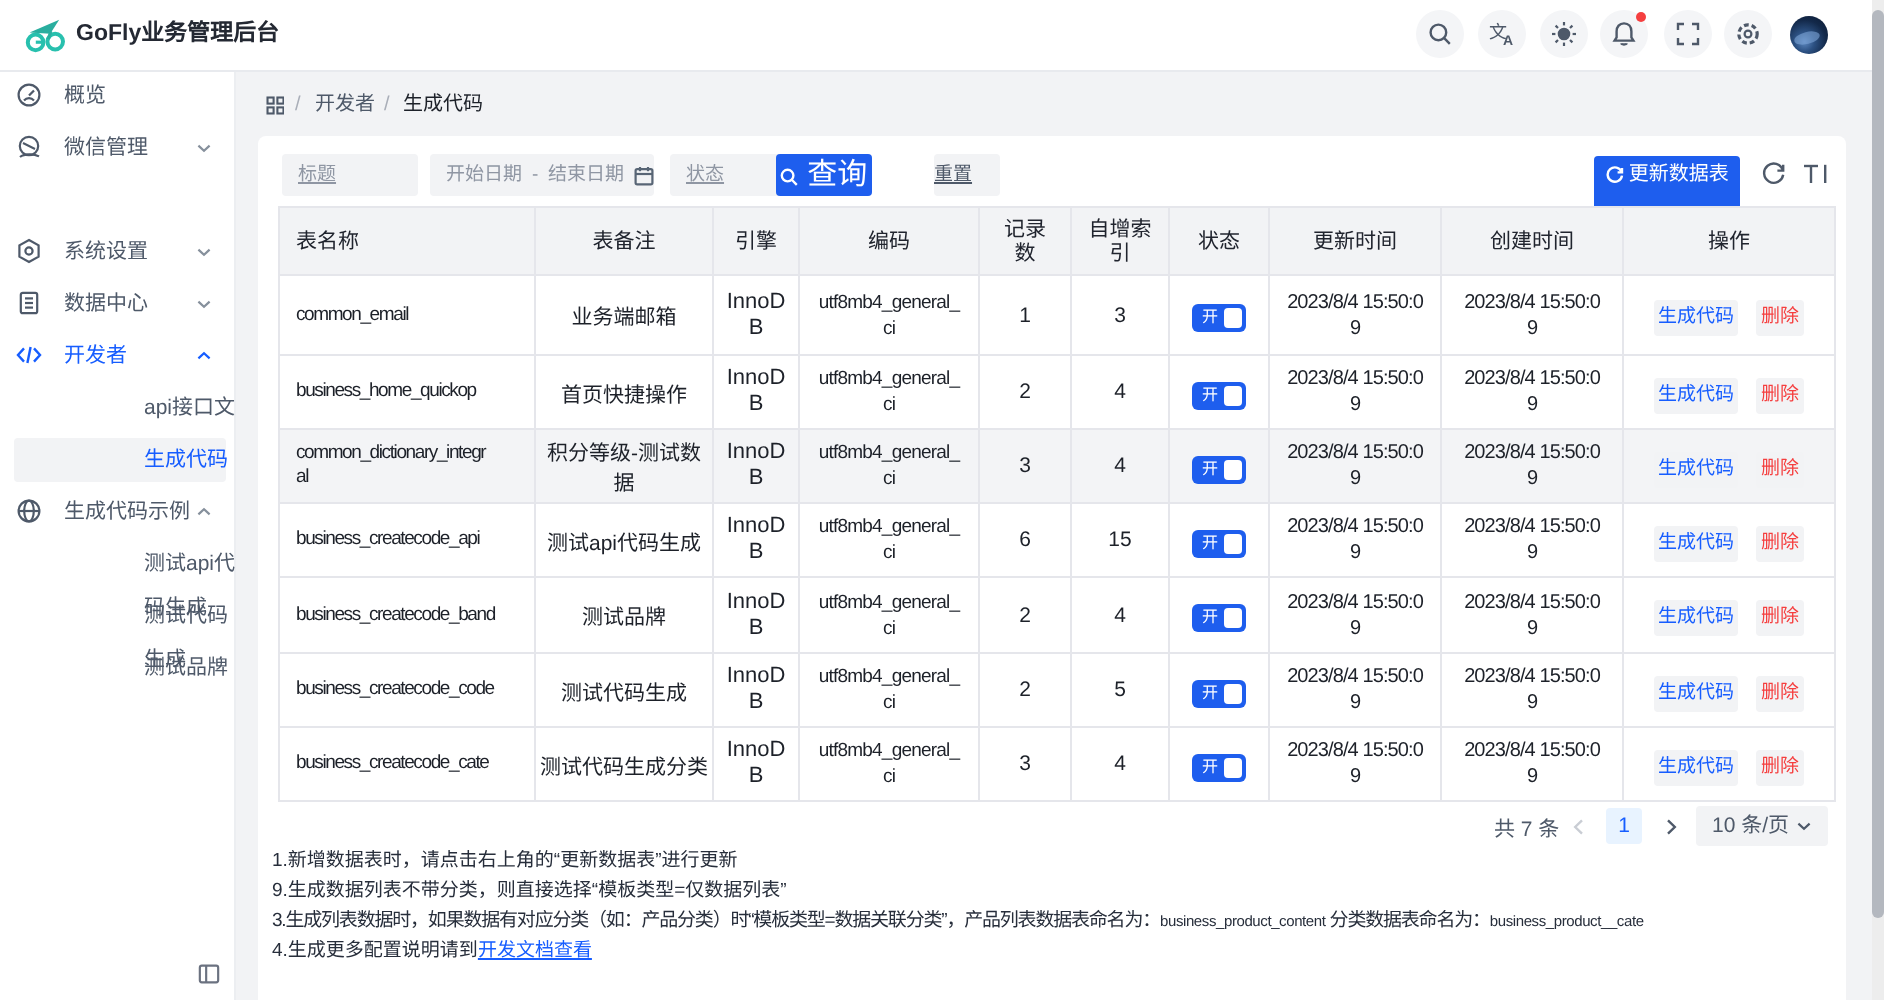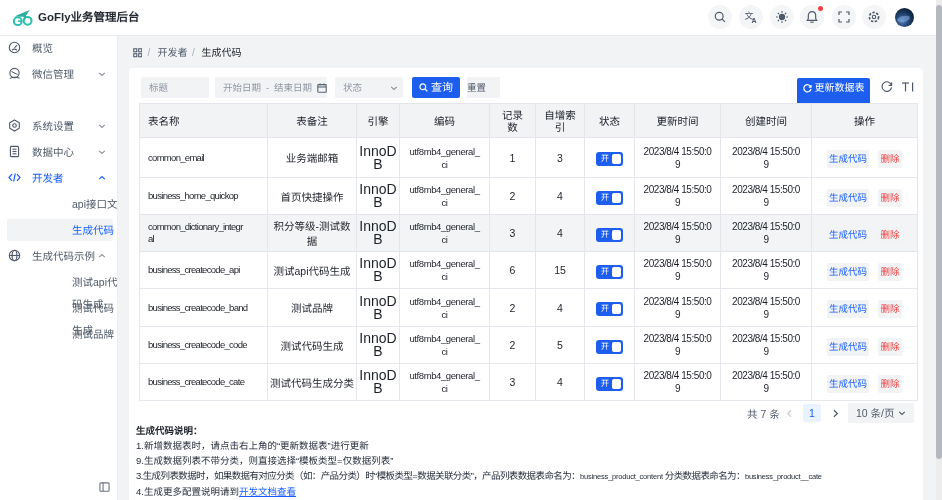--- a/index.html
+++ b/index.html
@@ -27,29 +27,29 @@
   
   #mainbg { position:absolute; left:118px; top:36px; width:818px; height:464px; background:#f2f3f5; }
   #card { position:absolute; left:129px; top:68px; width:794px; height:432px; background:#fff; border-radius:4px 4px 0 0; }
   #scroll { position:absolute; left:936px; top:0; width:6px; height:500px; background:#ededed; z-index:9; }
   #thumb { position:absolute; left:0; top:5px; width:6px; height:454px; background:#b4b8bf; border-radius:3px; }
   
   .bc { position:absolute; top:46px; height:13px; line-height:13px; font-size:10px; color:#4e5969; }
   .bc.sep { color:#a9aeb8; }
   .bc.cur { color:#1d2129; font-weight:500; }
   
-  .ctl { position:absolute; top:77px; height:21px; line-height:21px; background:#f2f3f5; border-radius:2px; font-size:9.5px; color:#8f96a3; }
+  .ctl { position:absolute; top:77px; height:21px; line-height:21px; background:#f2f3f5; border-radius:2px; font-size:9.5px; color:#8f96a3;text-decoration:underline; }
   .btn-pri { position:absolute; background:#1e5eee; border-radius:2px; color:#fff; font-size:10.5px; text-align:center; }
   
   table { position:absolute; left:139px; top:103px; border-collapse:collapse; table-layout:fixed; width:778px; font-size:10.5px; color:#1d2129;border-radius:11px; }
   th,td { border:1px solid #e5e6eb; text-align:center; padding:0; font-weight:400; overflow:hidden; }
   th { background:#f2f3f5; height:34px; color:#20242e; font-weight:500; font-size:10.5px; line-height:12px; }
   th.n, td.n { text-align:left; padding-left:8px; }
   td.name { font-size:9.5px; letter-spacing:-0.7px; line-height:12px; }
-  td.eng { font-size:14px; line-height:13px; }
+  td.eng { font-size:11px; line-height:13px; }
   td.code { font-size:9.5px; letter-spacing:-0.4px; line-height:13px; }
   td.time { font-size:10px; letter-spacing:-0.45px; line-height:13px; }
   tr.hov td { background:#f3f4f6; }
   .switch { display:inline-block; position:relative; top:1.5px; width:27px; height:14px; background:#1e5eee; border-radius:3px; vertical-align:middle; }
   .switch b { position:absolute; left:5px; top:1px; font-size:8px; line-height:12px; color:#fff; font-weight:400; }
   .switch i { position:absolute; right:2px; top:2px; width:9px; height:10px; background:#fff; border-radius:2px; }
   .opbtn { display:inline-block; position:relative; top:1.5px; height:18px; line-height:18px; background:#f2f3f5; border-radius:2px; font-size:9.5px; }
   .opbtn.g { width:42px; color:#165dff; }
   .opbtn.d { width:24px; color:#f53f3f; margin-left:9px; }
   
@@ -236,21 +236,21 @@
       <path d="M0.8 4 H9.2"></path>
       <path d="M3 0.5 V2.6"></path>
       <path d="M7 0.5 V2.6"></path>
     </svg>
 </div>
 <div class="ctl" style="left:335px;width:68px;padding-left:8px">状态
   <svg class="abs" style="left:55px;top:7px" width="8" height="8" viewBox="0 0 8 8" fill="none" stroke="#86909c" stroke-width="1.1">
       <path d="M1.2 2.8 L4 5.4 L6.8 2.8"></path>
     </svg>
 </div>
-<div class="btn-pri" style="left:412px;top:77px;width:48px;height:21px;line-height:21px;font-size:11px">
+<div class="btn-pri" style="left:388px;top:77px;width:48px;height:21px;line-height:21px;font-size:15px">
   <svg style="vertical-align:-1px" width="9" height="9" viewBox="0 0 9 9" fill="none" stroke="#fff" stroke-width="1.2">
       <circle cx="3.8" cy="3.8" r="2.9"></circle>
       <path d="M6 6 L8.4 8.4"></path>
     </svg>
   查询
 </div>
 <div class="ctl" style="left:467px;width:33px;text-align:left;color:#4e5969">重置</div>
 <div class="btn-pri" style="left:797px;top:78px;width:73px;height:34px;line-height:20px;font-size:10px">
   <svg style="vertical-align:-1.5px" width="9" height="9" viewBox="0 0 9 9" fill="none" stroke="#fff" stroke-width="1.2">
       <path d="M7.8 3 A3.6 3.6 0 1 0 8 4.8"></path>
@@ -389,18 +389,17 @@
 <svg class="abs" style="left:832px;top:409px" width="7" height="9" viewBox="0 0 7 9" fill="none" stroke="#4e5969" stroke-width="1.2">
     <path d="M2 1.2 L5.4 4.5 L2 7.8"></path>
   </svg>
 <div class="pag" style="left:848px;top:403px;width:66px;height:20px;line-height:20px;background:#f2f3f5;border-radius:2px;padding-left:8px">10 条/页
   <svg class="abs" style="left:50px;top:6px" width="8" height="8" viewBox="0 0 8 8" fill="none" stroke="#4e5969" stroke-width="1.1">
       <path d="M1.2 2.8 L4 5.4 L6.8 2.8"></path>
     </svg>
 </div>
 
 <div id="notes">
-  <div class="h">生成代码说明：</div>
   <div>1.新增数据表时，请点击右上角的“更新数据表”进行更新</div>
   <div>9.生成数据列表不带分类，则直接选择“模板类型=仅数据列表”</div>
   <div class="l3">3.生成列表数据时，如果数据有对应分类（如：产品分类）时“模板类型=数据关联分类”，产品列表数据表命名为：<span class="lat">business_product_content</span> 分类数据表命名为：<span class="lat">business_product__cate</span></div>
   <div>4.生成更多配置说明请到<a>开发文档查看</a></div>
 </div>
 
 </body></html>

